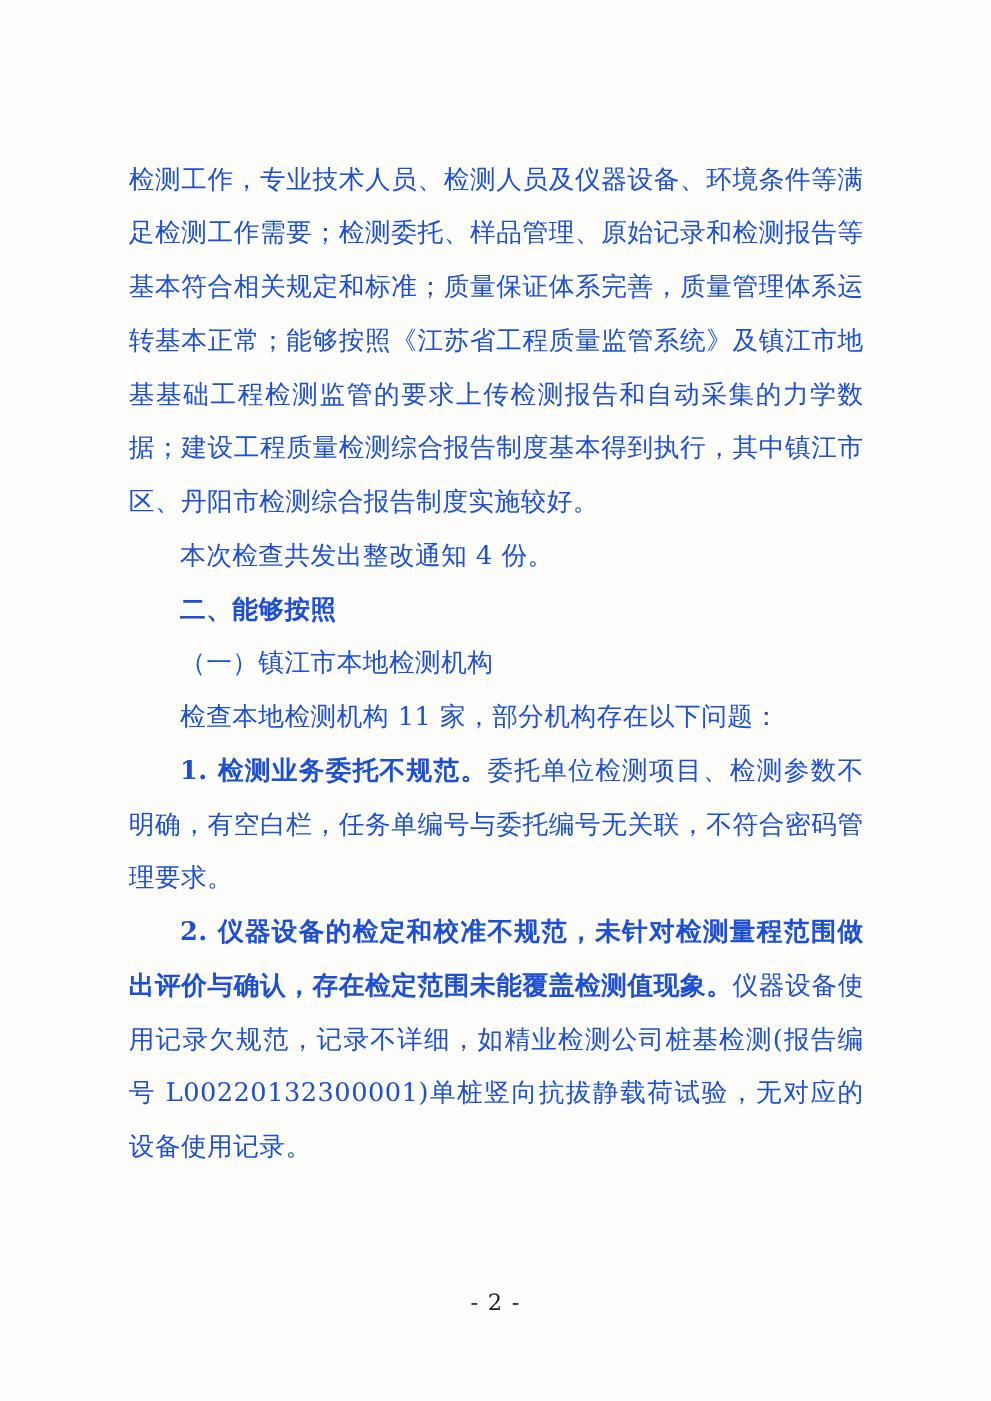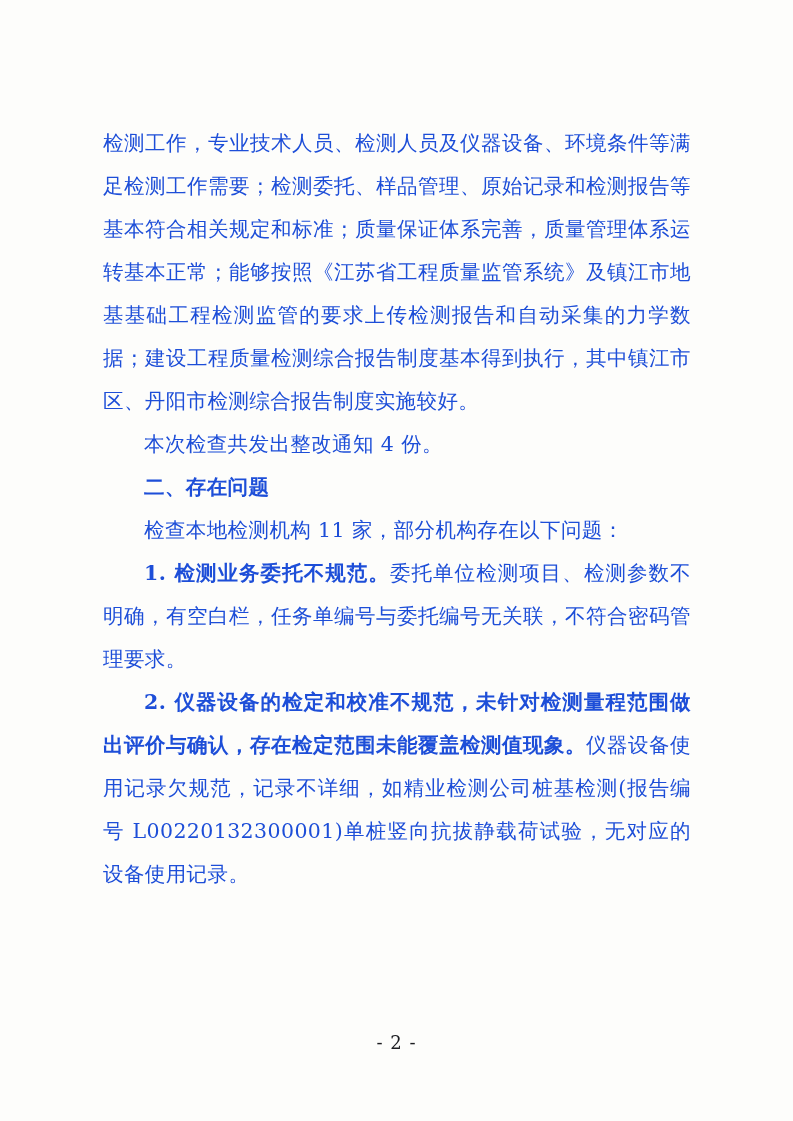--- a/index.html
+++ b/index.html
@@ -64,22 +64,23 @@
 <body>
 
 <div class="page">
   <div class="content">
 
     <p class="body">检测工作，专业技术人员、检测人员及仪器设备、环境条件等满足检测工作需要；检测委托、样品管理、原始记录和检测报告等基本符合相关规定和标准；质量保证体系完善，质量管理体系运转基本正常；能够按照《江苏省工程质量监管系统》及镇江市地基基础工程检测监管的要求上传检测报告和自动采集的力学数据；建设工程质量检测综合报告制度基本得到执行，其中镇江市区、丹阳市检测综合报告制度实施较好。</p>
 
 
     <p class="indent">本次检查共发出整改通知 4 份。</p>
 
-    <p class="heading">二、存在问题</p>
+    <p class="heading">二、能够按照</p>
 
+    <p class="indent">（一）镇江市本地检测机构</p>
 
     <p class="indent">检查本地检测机构 11 家，部分机构存在以下问题：</p>
 
     <p class="indent"><span class="bold">1. 检测业务委托不规范。</span><span>委托单位检测项目、检测参数不明确，有空白栏，任务单编号与委托编号无关联，不符合密码管理要求。</span></p>
 
     <p class="indent"><span class="bold">2. 仪器设备的检定和校准不规范，未针对检测量程范围做出评价与确认，存在检定范围未能覆盖检测值现象。</span><span>仪器设备使用记录欠规范，记录不详细，如精业检测公司桩基检测(报告编号 L00220132300001)单桩竖向抗拔静载荷试验，无对应的设备使用记录。</span></p>
 
 
   </div>
 

